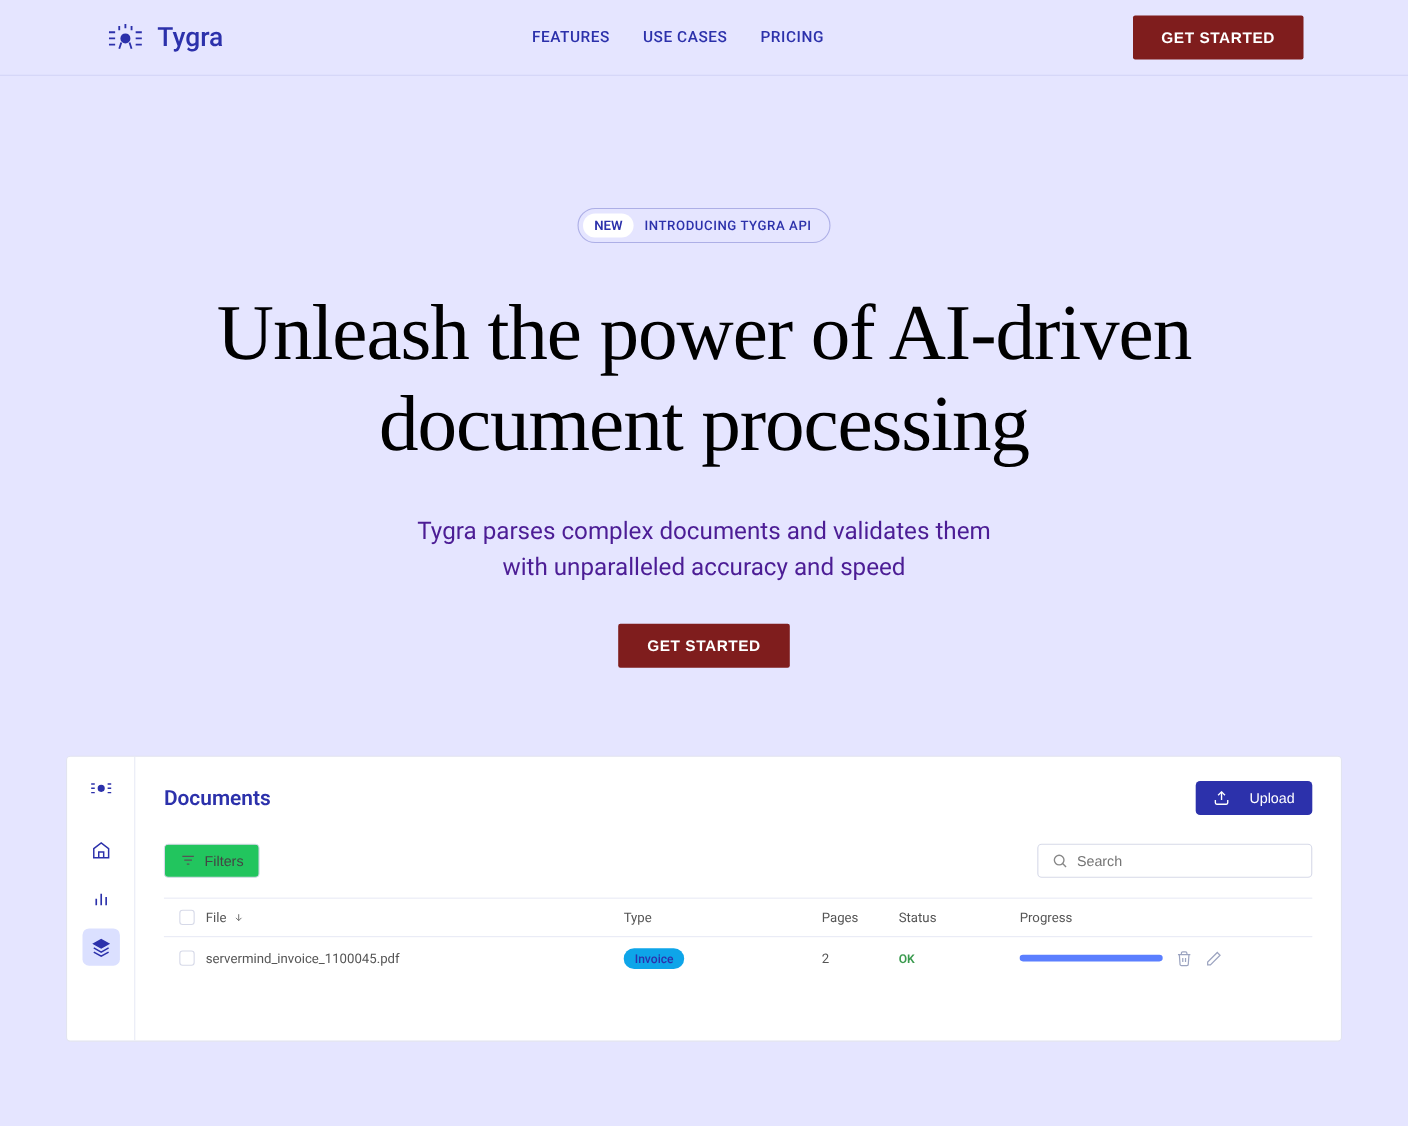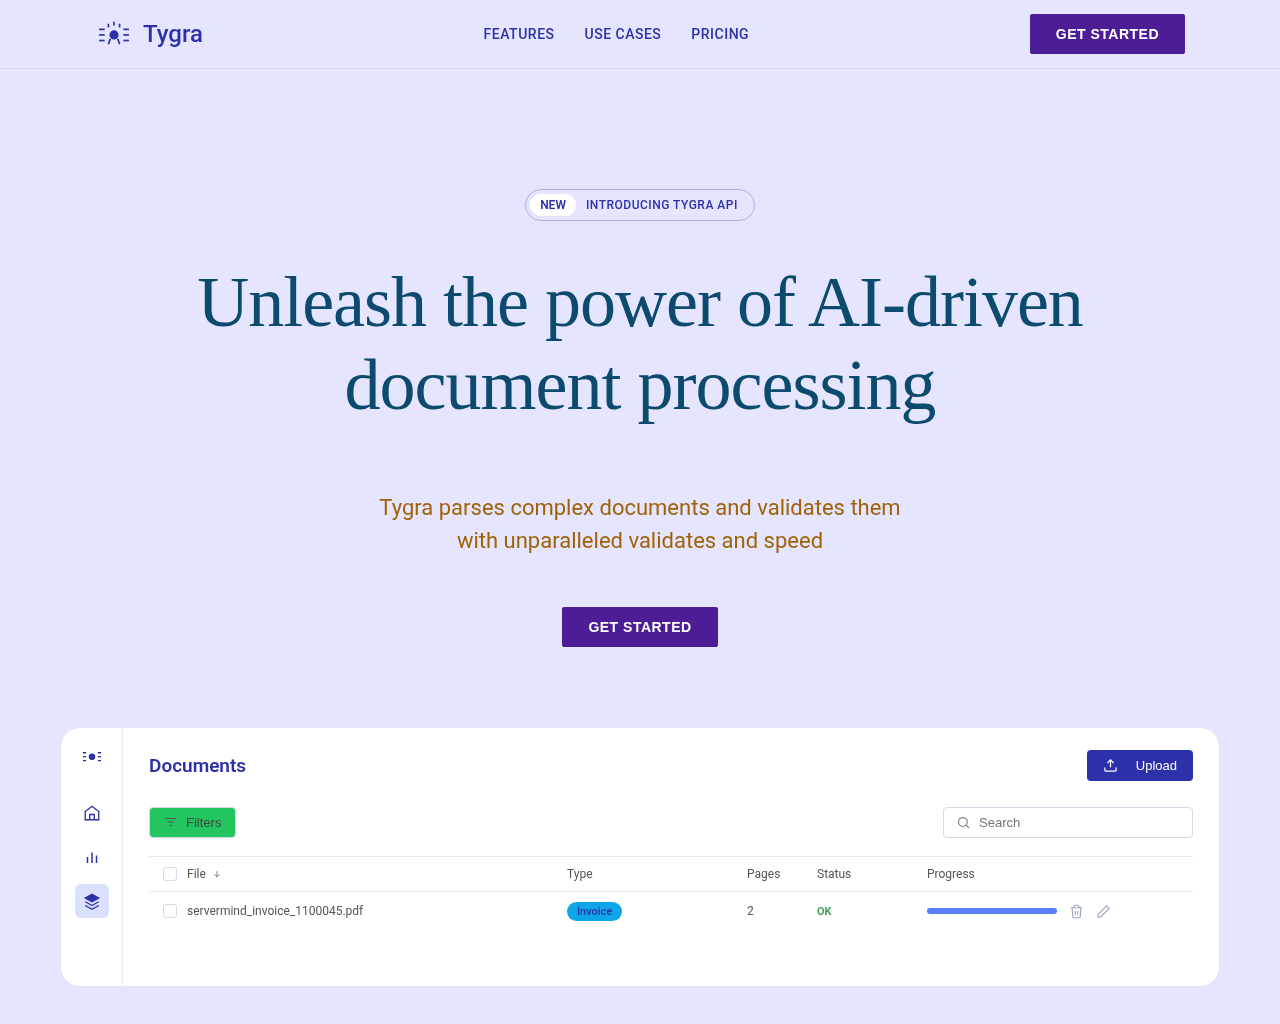--- a/index.html
+++ b/index.html
@@ -47,21 +47,21 @@
 
 .nav-link {
   color: #2c31ab;
   font-size: 14px;
   font-weight: 500;
   letter-spacing: 0.5px;
   cursor: pointer;
 }
 
 .btn-primary {
-  background: #4c1d95;
+  background: #7f1d1d;
   color: white;
   padding: 12px 26px;
   border: none;
   font-size: 14px;
   font-weight: 600;
   letter-spacing: 0.5px;
   cursor: pointer;
   border-radius: 2px;
 }
 
@@ -92,39 +92,39 @@
 
 .badge-text {
   letter-spacing: 0.5px;
   font-weight: 500;
 }
 
 .hero-title {
   font-family: Georgia, 'Times New Roman', serif;
   font-size: 72px;
   font-weight: 400;
-  color: #0c4a6e;
+  color: #000000;
   line-height: 1.15;
-  margin-bottom: 64px;
+  margin-bottom: 40px;
   letter-spacing: -1px;
 }
 
 .hero-subtitle {
   font-size: 22px;
-  color: #a16207;
+  color: #4c1d95;
   line-height: 1.5;
-  margin-bottom: 50px;
+  margin-bottom: 34px;
 }
 
 
 .app-preview {
   margin: 0 60px;
   background: white;
   border: 1px solid #e2e4f0;
-  border-radius: 20px;
+  border-radius: 4px;
   display: flex;
   height: 260px;
   overflow: hidden;
 }
 
 .app-sidebar {
   width: 62px;
   border-right: 1px solid #e8eaf5;
   display: flex;
   flex-direction: column;
@@ -326,21 +326,21 @@
 </header>
 
 <section class="hero">
   <div class="badge-pill">
     <span class="badge-new">NEW</span>
     <span class="badge-text">INTRODUCING TYGRA API</span>
   </div>
   <h1 class="hero-title">Unleash the power of AI-driven document processing</h1>
   <p class="hero-subtitle">
     <span>Tygra parses complex documents and validates them</span><br>
-    <span>with unparalleled validates and speed</span>
+    <span>with unparalleled accuracy and speed</span>
   </p>
   <button class="btn-primary">GET STARTED</button>
 </section>
 
 <div class="app-preview">
   <aside class="app-sidebar">
     <svg class="sidebar-logo" viewBox="0 0 40 30" fill="none" stroke="#2c31ab" stroke-width="2">
       <circle cx="20" cy="16" r="4" fill="#2c31ab"></circle>
       <line x1="6" y1="10" x2="11" y2="10"></line>
         <line x1="6" y1="16" x2="11" y2="16"></line>

